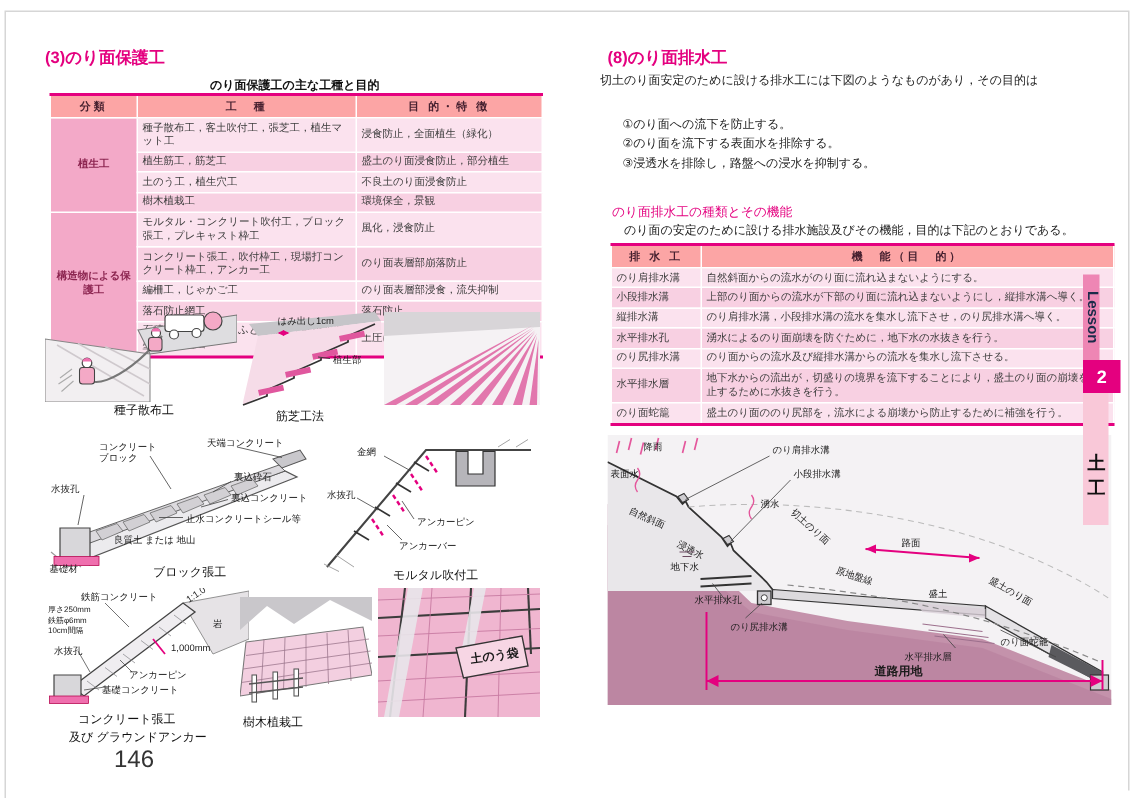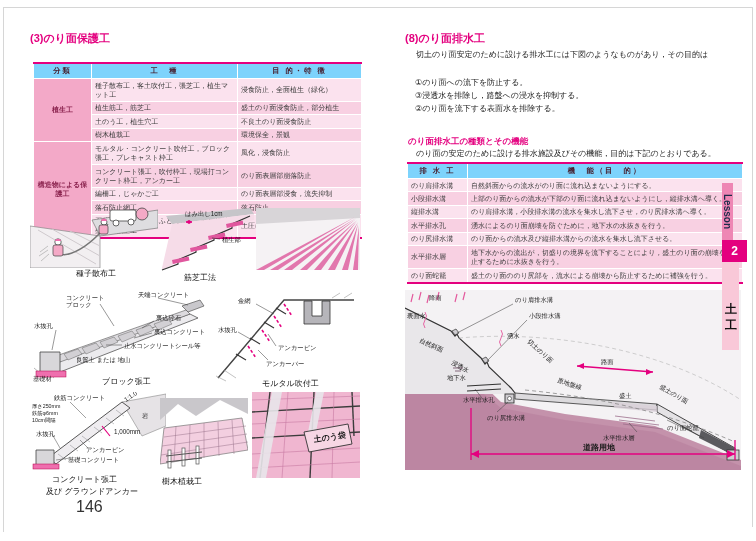--- a/index.html
+++ b/index.html
@@ -1,25 +1,25 @@
 <!DOCTYPE html>
 <html><head>
 <meta charset="utf-8">
 <style>
   html,body{margin:0;padding:0;background:#fff;}
   .stage{position:relative;width:756px;height:541px;background:#fff;overflow:hidden;
          font-family:"Liberation Sans","DejaVu Sans",sans-serif;color:#222;}
   .edge{position:absolute;background:#d6d6d6;}
   .pgnum{position:absolute;font-family:Liberation Sans, sans-serif;font-size:16px;color:#333;margin-left:40px;}
   .h1{position:absolute;color:#e4007f;font-weight:bold;font-size:11px;}
-  .h2{position:absolute;color:#e4007f;font-weight:bold;font-size:8.5px;}
+  .h2{position:absolute;color:#e4007f;font-weight:normal;font-size:8.5px;}
   .ttl{position:absolute;font-weight:bold;font-size:8px;color:#111;text-align:center;}
   .body-t{position:absolute;font-size:8px;color:#222;line-height:13px;}
   .tbl{position:absolute;border-collapse:collapse;border-top:2.5px solid #e4007f;border-bottom:2.5px solid #e4007f;font-size:7px;table-layout:fixed;}
-  .tbl th{background:#7dd3fc;font-weight:bold;color:#46202f;padding:2px 3px;border:1px solid #fff;font-size:7.3px;letter-spacing:2px;}
+  .tbl th{background:#fca5a5;font-weight:bold;color:#46202f;padding:2px 3px;border:1px solid #fff;font-size:7.3px;letter-spacing:2px;}
   .tbl td{padding:1.5px 3px;border:1px solid #fff;color:#3c3c3c;vertical-align:middle;text-align:left;line-height:1.35;}
   .tbl td.cat{background:#f3a9c8;color:#8c2550;font-weight:bold;text-align:center;}
   tr.a td{background:#fbe2ee;} tr.b td{background:#f8d0e2;}
   tr.a td.cat,tr.b td.cat{background:#f3a9c8;}
   .cap{position:absolute;font-weight:normal;font-size:8px;color:#111;white-space:nowrap;}
   .fig{position:absolute;}
   svg{display:block;}
   svg text{font-family:"Liberation Sans","DejaVu Sans",sans-serif;font-size:6.3px;fill:#1a1a1a;}
   svg text.sm{font-size:5.3px;}
   .sidebar{position:absolute;left:722px;top:183px;width:25px;z-index:9;}
@@ -33,20 +33,21 @@
 </head>
 <body>
 
 <div class="stage">
 
   <div class="edge" style="left:4px;top:7px;width:748px;height:1px;"></div>
   <div class="edge" style="left:3px;top:7px;width:1px;height:525px;"></div>
   <div class="edge" style="left:752px;top:7px;width:1px;height:520px;"></div>
 
   <div class="h1" style="left:30px;top:31px;">(3)のり面保護工</div>
+  <div class="ttl" style="left:33px;top:51px;width:327px;">のり面保護工の主な工種と目的</div>
 
   <table class="tbl" style="left:33px;top:62px;width:328px;">
     <colgroup>
         <col style="width:58px">
         <col style="width:146px">
         <col style="width:124px">
       </colgroup>
     <tbody>
         <tr>
       <th>分類</th>
@@ -320,27 +321,27 @@
       <polygon points="20,0 30,0 14,86 4,86" fill="#e8e6ea" opacity="0.9"></polygon>
       <polygon points="64,0 72,0 64,40 56,40" fill="#e8e6ea" opacity="0.9"></polygon>
       <polygon points="52,40 96,32 100,52 57,60" fill="#f7d6e4" stroke="#333" stroke-width="0.9"></polygon>
       <text x="62" y="50" transform="rotate(-8 62 50)" style="font-size:8px;font-weight:bold">土のう袋</text>
     </svg>
   </div>
 
   <div class="pgnum" style="left:36px;top:498px;">146</div>
 
   <div class="h1" style="left:405px;top:31px;">(8)のり面排水工</div>
-  <div class="body-t" style="left:408px;top:48px;width:330px;font-family:Liberation Mono, monospace;">
+  <div class="body-t" style="left:392px;top:48px;width:330px;font-family:Liberation Mono, monospace;">
     <div>　切土のり面安定のために設ける排水工には下図のようなものがあり，その目的は</div>
   </div>
   <div class="body-t items" style="left:415px;top:76px;width:320px;">
     <div>①のり面への流下を防止する。</div>
+    <div>②のり面を流下する表面水を排除する。</div>
     <div>③浸透水を排除し，路盤への浸水を抑制する。</div>
-    <div>②のり面を流下する表面水を排除する。</div>
   </div>
   <div class="h2" style="left:408px;top:136px;">のり面排水工の種類とその機能</div>
   <div class="body-t" style="left:408px;top:147px;width:335px;">　のり面の安定のために設ける排水施設及びその機能，目的は下記のとおりである。</div>
 
   <table class="tbl" style="left:407px;top:162px;width:336px;">
     <colgroup>
         <col style="width:60px">
         <col>
       </colgroup>
     <tbody>

